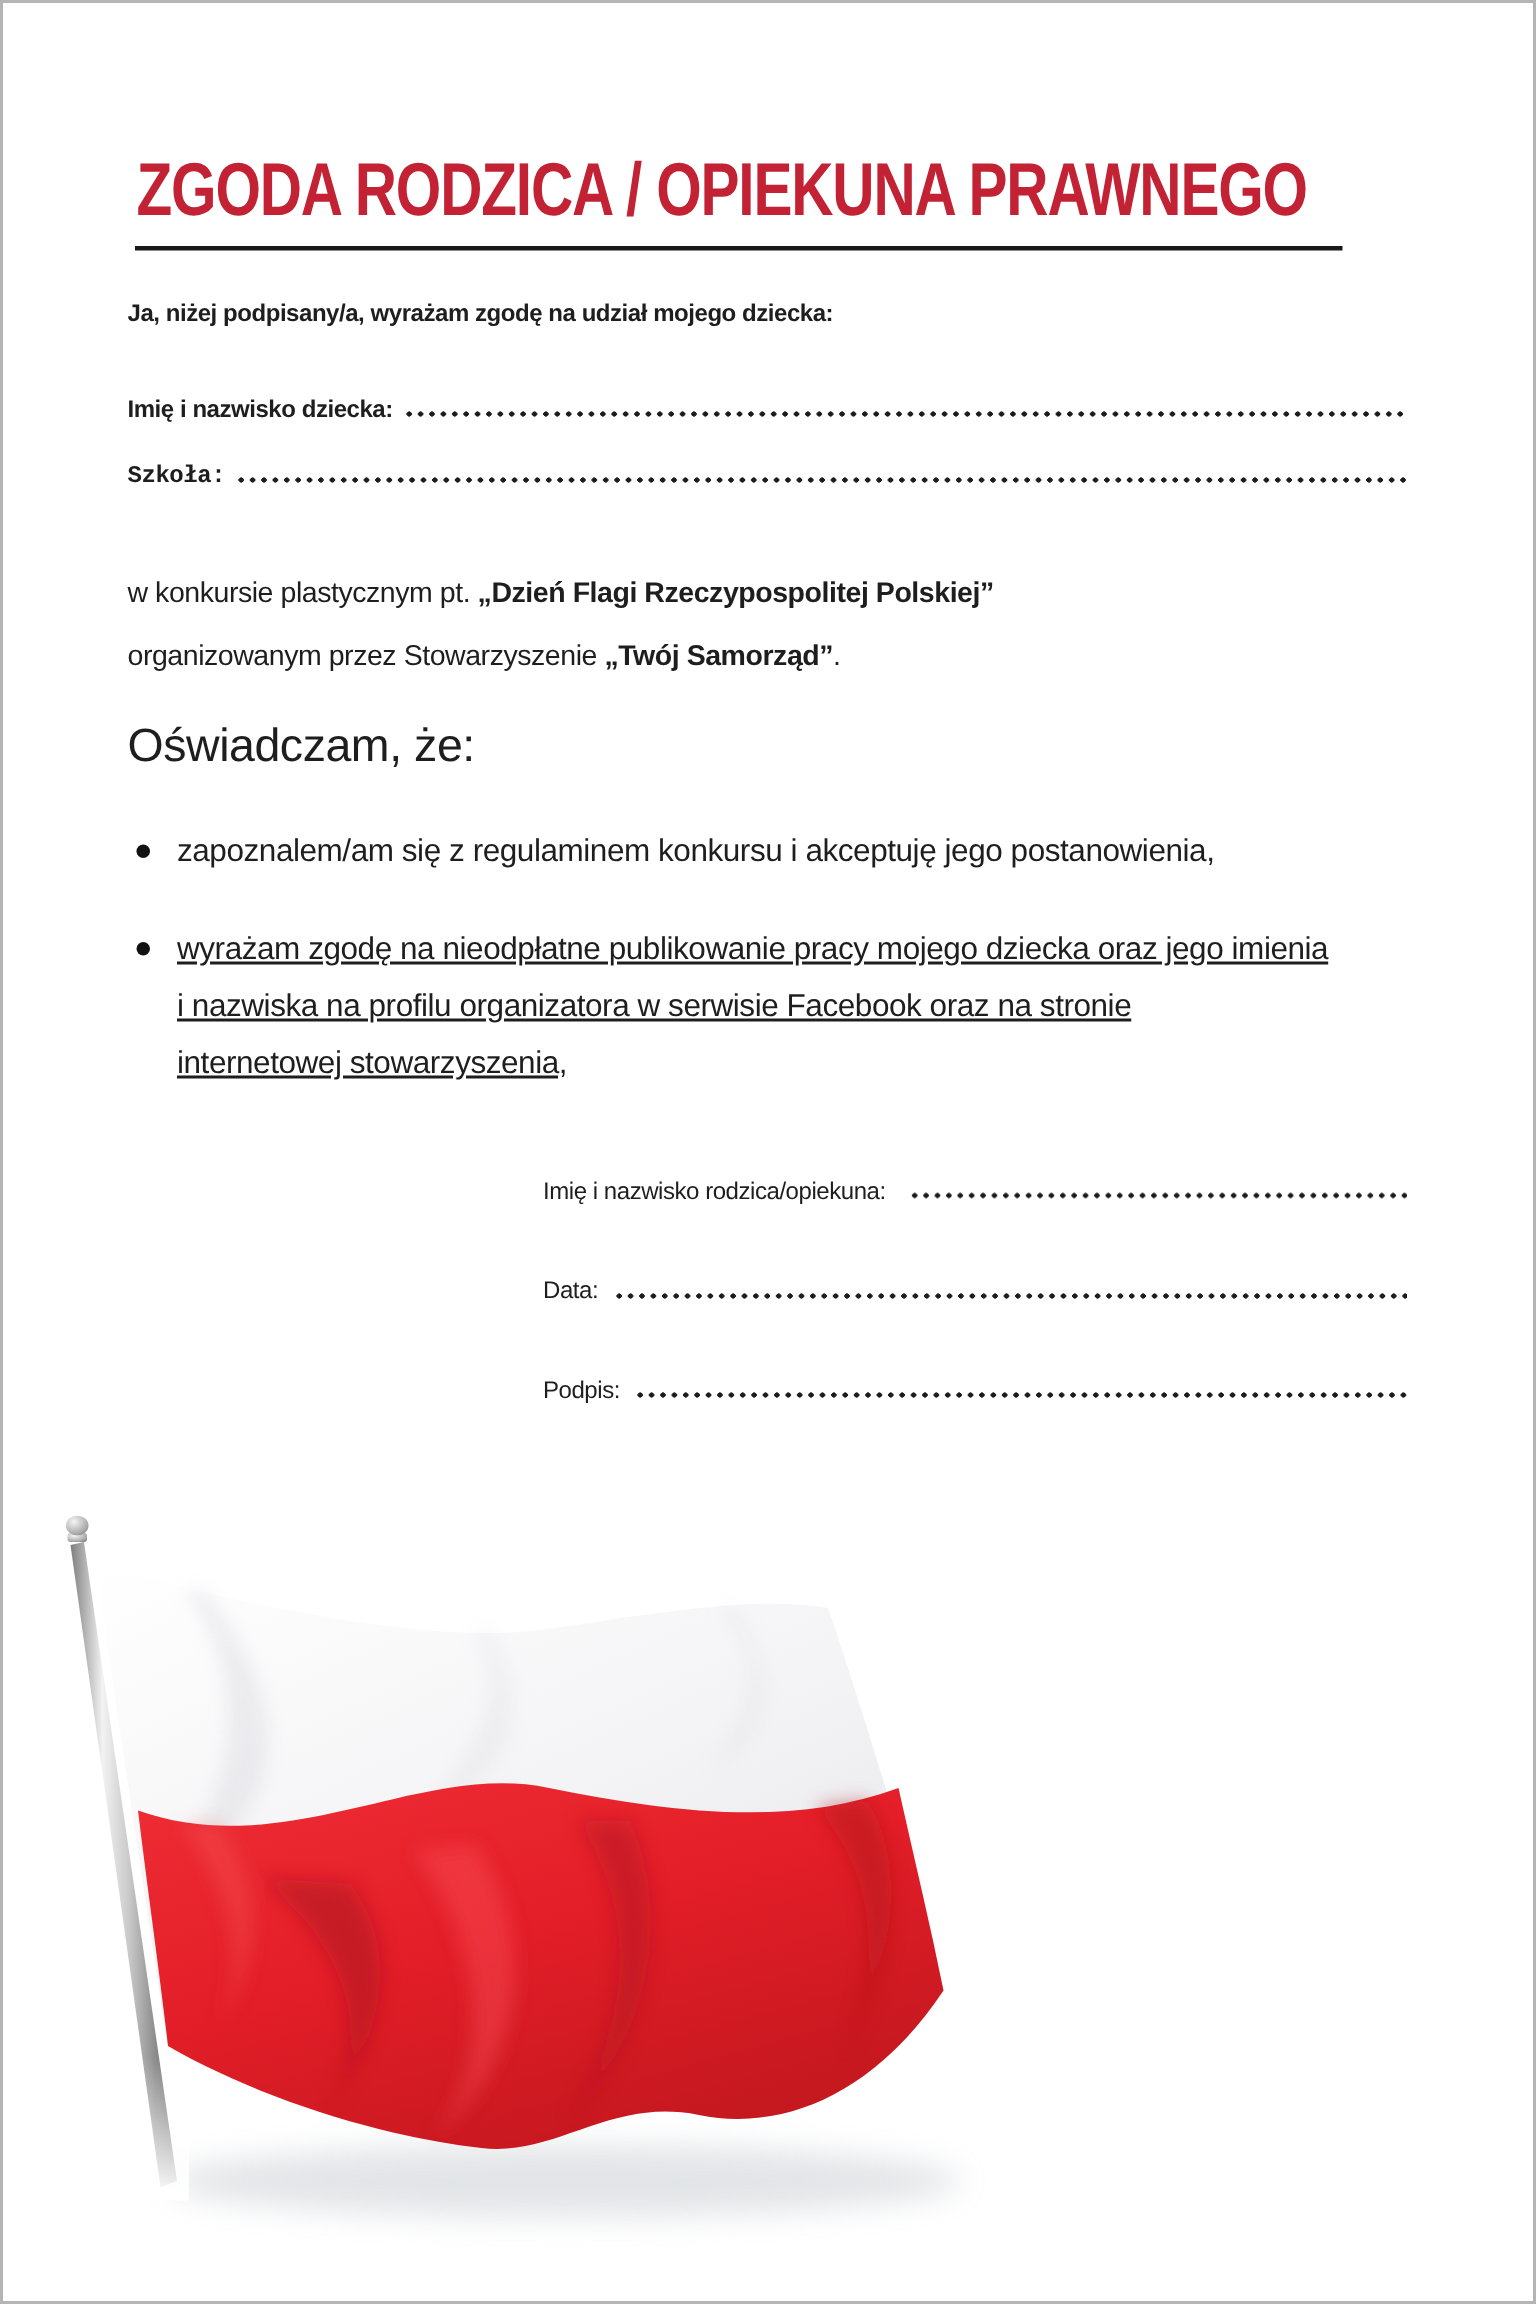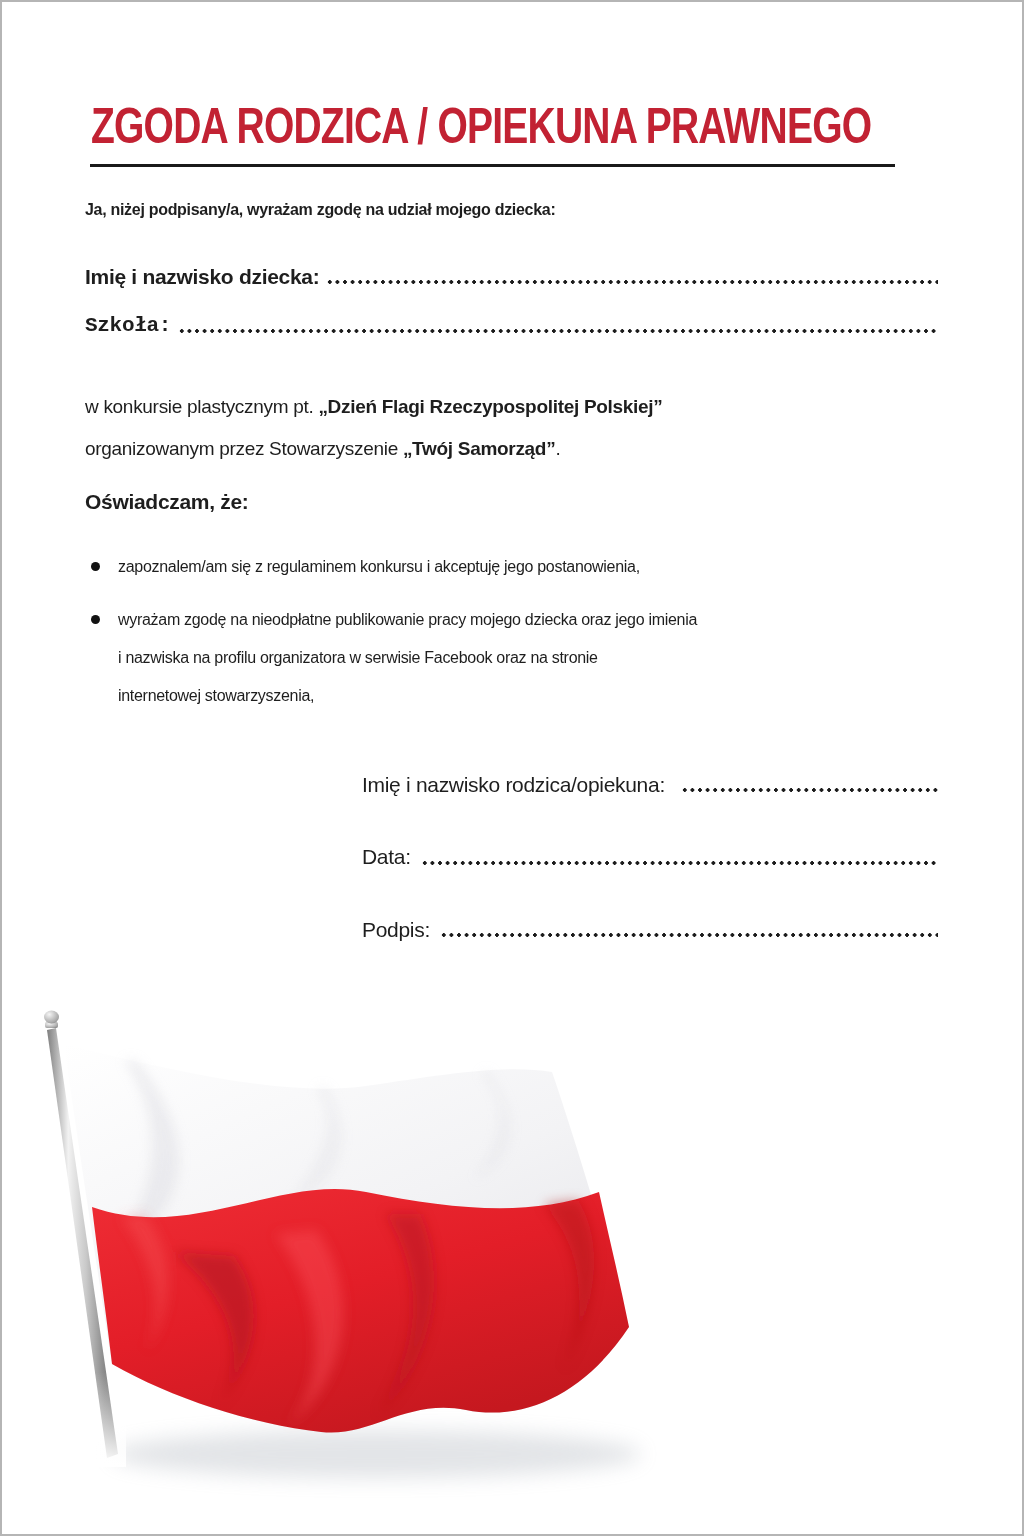--- a/index.html
+++ b/index.html
@@ -54,21 +54,21 @@
     letter-spacing:-0.3px;
     white-space:pre;
   }
   .field-row{
     display:flex;
     align-items:flex-end;
   }
   .row-child{margin-top:46px;}
   .row-school{margin-top:25px;font-family:Liberation Mono, monospace;}
   .flabel{
-    font-size:21px;
+    font-size:16px;
     font-weight:bold;
     line-height:1.15;
     letter-spacing:-0.3px;
     white-space:pre;
   }
   .dots{
     flex:1;
     height:8px;
     margin:0 0 3px 7px;
     background-image:radial-gradient(circle, var(--dot-black) 1.6px, transparent 1.9px);
@@ -79,44 +79,44 @@
   .contest{
     margin-top:48px;
     font-size:19px;
     line-height:42px;
     letter-spacing:-0.3px;
     white-space:pre;
   }
   .contest b{font-weight:bold;}
   .decl-heading{
     margin-top:20px;
-    font-size:21px;
-    font-weight:bold;
+    font-size:31px;
+    font-weight:normal;
     letter-spacing:-0.3px;
     white-space:pre;
   }
   .bullets{
     list-style:none;
     margin-top:34px;
   }
   .bullets li{
     display:flex;
     align-items:flex-start;
   }
-  .bullets li + li{margin-top:15px;}
+  .bullets li + li{margin-top:27px;text-decoration:underline;}
   .bdot{
     flex:none;
     width:9px;
     height:9px;
     border-radius:50%;
     background:#121212;
     margin:14px 18px 0 6px;
   }
   .btext{
-    font-size:16px;
+    font-size:21px;
     line-height:38px;
     letter-spacing:-0.3px;
     white-space:pre-line;
   }
   
   .sig{
     margin:58px 0 0 277px;
   }
   .sig .field-row + .field-row{margin-top:48px;}
   .sig .flabel{font-weight:normal;}

